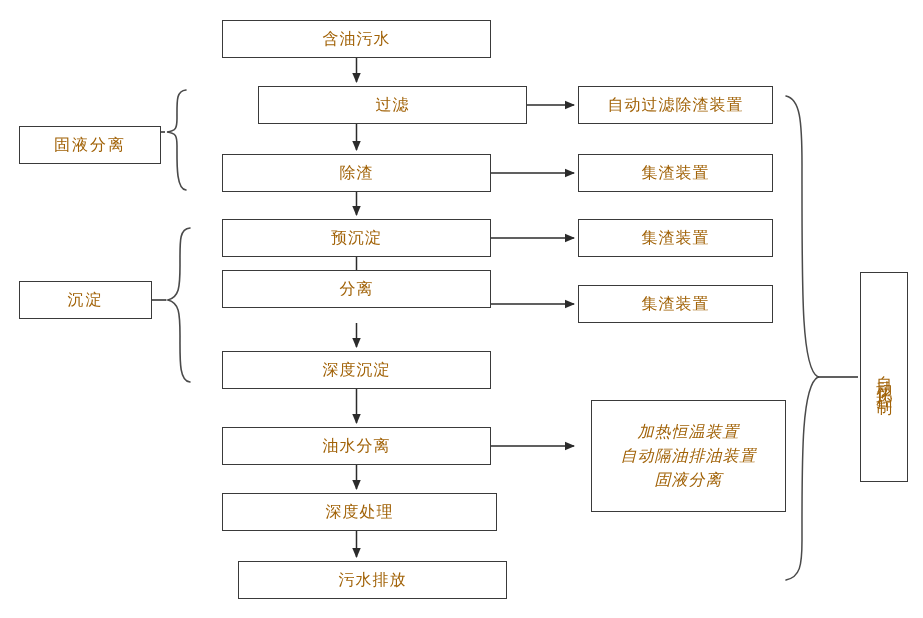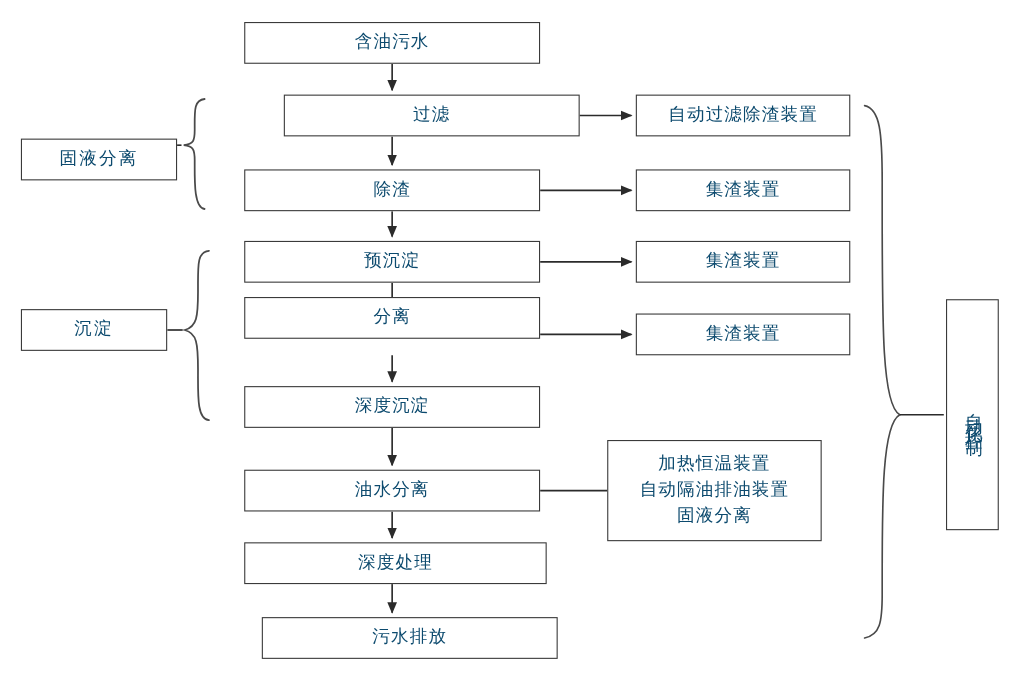--- a/index.html
+++ b/index.html
@@ -12,21 +12,21 @@
   #canvas{position:relative;width:923px;height:618px;}
 
   .box{
     position:absolute;
     box-sizing:border-box;
     border:1.4px solid #3a3a3a;
     background:#ffffff;
     display:flex;
     align-items:center;
     justify-content:center;
-    color:#0c4a6e;
+    color:#a16207;
     font-size:16px;
     letter-spacing:1px;
     line-height:1.15;
     text-align:center;
     white-space:nowrap;
   }
   .box.multi{
     flex-direction:column;
     white-space:normal;
     line-height:1.5;
@@ -125,21 +125,21 @@
   <div class="box" style="left:238px;top:561px;width:269px;height:38px;">污水排放</div>
 
   <div class="box" style="left:578px;top:86px;width:195px;height:38px;">自动过滤除渣装置</div>
 
   <div class="box" style="left:578px;top:154px;width:195px;height:38px;">集渣装置</div>
 
   <div class="box" style="left:578px;top:219px;width:195px;height:38px;">集渣装置</div>
 
   <div class="box" style="left:578px;top:285px;width:195px;height:38px;">集渣装置</div>
 
-  <div class="box multi" style="left:552px;top:400px;width:195px;height:92px;">
+  <div class="box multi" style="left:591px;top:400px;width:195px;height:112px;font-style:italic;">
     <span>加热恒温装置</span>
     <span>自动隔油排油装置</span>
     <span>固液分离</span>
   </div>
 
   <div class="box label-box" style="left:19px;top:126px;width:142px;height:38px;">固液分离</div>
 
   <div class="box label-box" style="left:19px;top:281px;width:133px;height:38px;">沉淀</div>
 
   <div class="box vertical" style="left:860px;top:272px;width:48px;height:210px;">自动化控制</div>

